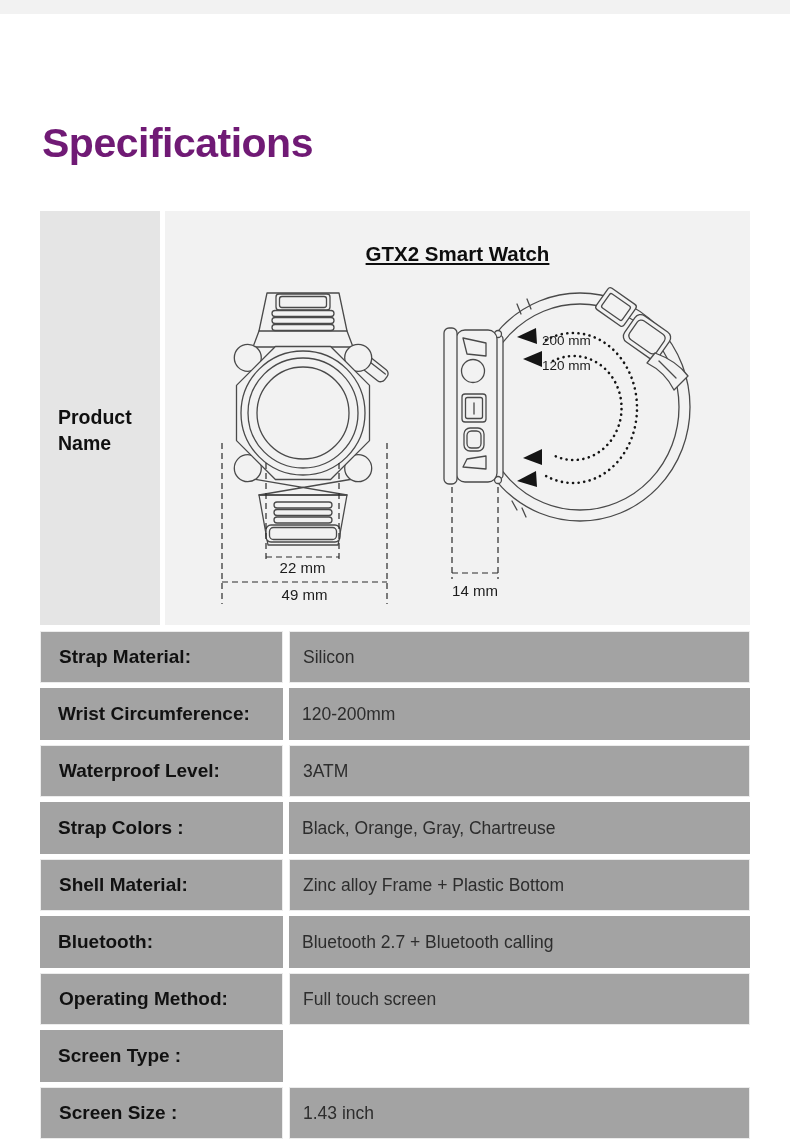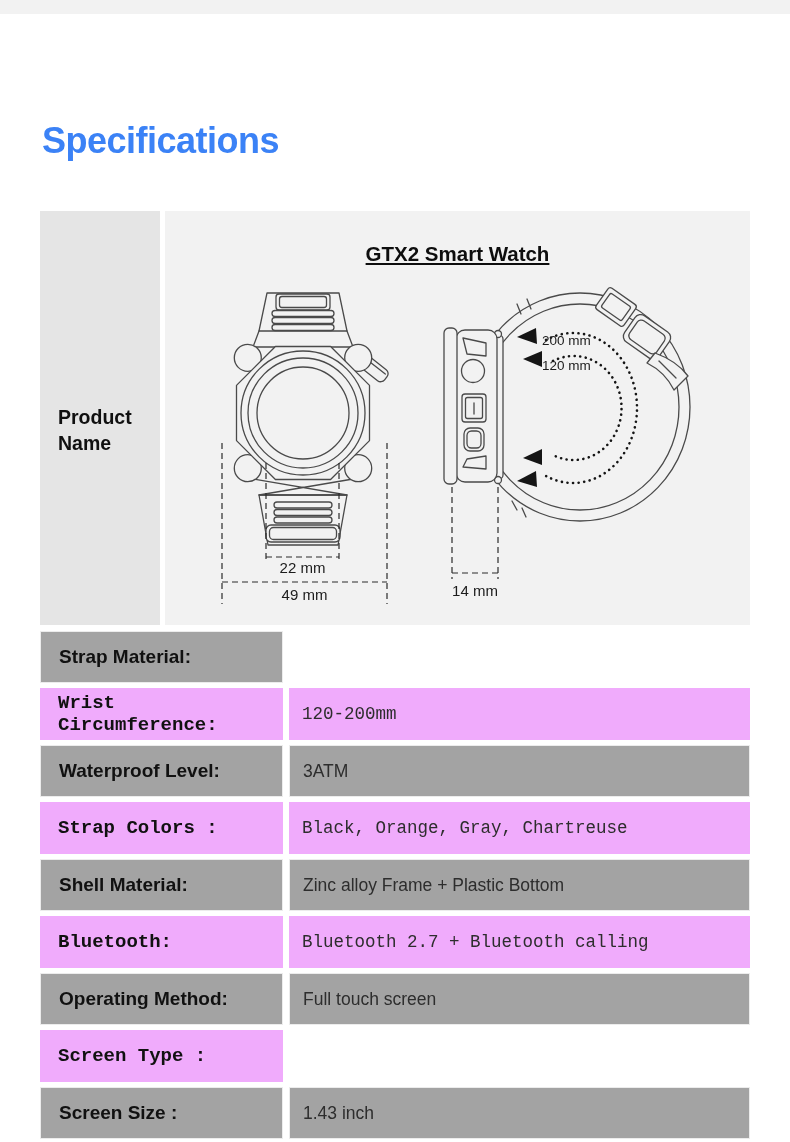--- a/index.html
+++ b/index.html
@@ -12,23 +12,23 @@
     position:relative;
     overflow:hidden;
   }
   .topbar {
     position:absolute; left:0; top:0;
     width:790px; height:14px;
     background:#f2f2f2;
   }
   .page-title {
     position:absolute; left:42px; top:120px;
-    font-size:36px; font-weight:700;
+    font-size:41px; font-weight:700;
     letter-spacing:-0.5px;
-    color:#3b82f6;
+    color:#701a75;
   }
   .diagram {
     position:absolute; left:40px; top:211px;
     width:710px; height:414px;
     display:flex;
   }
   .diagram-label-cell {
     width:120px; height:414px;
     background:#e5e5e5;
     margin-right:5px;
@@ -79,22 +79,21 @@
     font-size:17.5px; font-weight:400;
     color:#2d2d2d;
   }
   .spec-row.odd .label-cell,
   .spec-row.odd .value-cell {
     background:#a3a3a3;
     border:1px solid #ececec;
   }
   .spec-row.even .label-cell,
   .spec-row.even .value-cell {
-    background:#f0abfc;
-    font-family:Liberation Mono, monospace;
+    background:#a3a3a3;
   }
 
   
   .lineart { stroke:#4a4a4a; stroke-width:1.3; fill:none; stroke-linejoin:round; stroke-linecap:round; }
   .fillgray { fill:#f2f2f2; }
   .dim { stroke:#2b2b2b; stroke-width:1.2; stroke-dasharray:6 4; fill:none; }
   .dots { stroke:#151515; stroke-width:2.6; stroke-dasharray:0.1 5.5; stroke-linecap:round; fill:none; }
   .arrow { fill:#151515; stroke:none; }
   .dimtext { fill:#1c1c1c; font-family:"Liberation Sans","DejaVu Sans",sans-serif; }
 </style>
@@ -223,20 +222,21 @@
         </g>
         <text class="dimtext" x="310" y="385" font-size="15" text-anchor="middle">14 mm</text>
       </g>
     </svg>
   </div>
 </section>
 
 <section class="spec-table">
   <div class="spec-row odd">
     <div class="label-cell">Strap Material:</div>
+    <div class="value-cell">Silicon</div>
   </div>
   <div class="spec-row even">
     <div class="label-cell">Wrist Circumference:</div>
     <div class="value-cell">120-200mm</div>
   </div>
   <div class="spec-row odd">
     <div class="label-cell">Waterproof Level:</div>
     <div class="value-cell">3ATM</div>
   </div>
   <div class="spec-row even">

